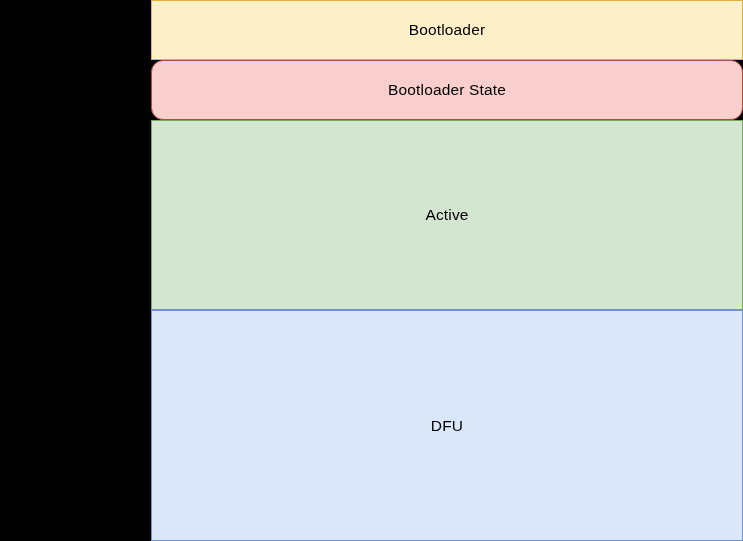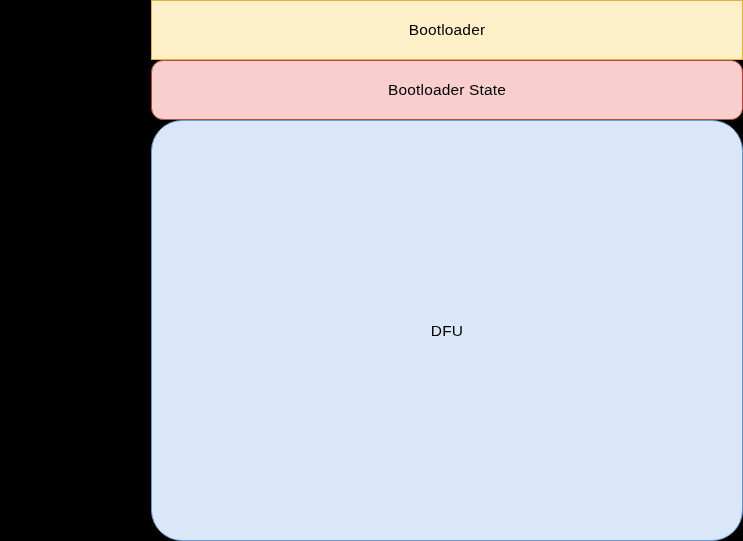--- a/index.html
+++ b/index.html
@@ -76,40 +76,42 @@
   }
   .region--active {
     height: 190px;
     background: #d3e7d0;
     border-color: #7ba860;
   }
   .region--dfu {
     flex: 1 1 auto;
     background: #d9e7f8;
     border-color: #6c96cc;
-    border-radius: 31px;
   }
 </style>
 </head>
 <body>
 
 <div id="canvas" style="background: rgb(0, 0, 0);">
 
   <div class="gutter" style="width: 151px; background: rgb(0, 0, 0);"></div>
 
   <div class="stack" style="left: 151px; width: 592px;">
 
     <div class="region region--bootloader" style="background: rgb(253, 239, 199); border-color: rgb(224, 176, 64); height: 60px; flex: 0 0 auto;">
       <span class="region-label">Bootloader</span>
     </div>
 
     <div class="region region--bootloader-state" style="background: rgb(248, 207, 205); border-color: rgb(176, 74, 66); height: 60px; flex: 0 0 auto; border-radius: 12px;">
       <span class="region-label">Bootloader State</span>
     </div>
 
+    <div class="region region--active" style="background: rgb(211, 231, 208); border-color: rgb(123, 168, 96); height: 190px; flex: 0 0 auto;">
+      <span class="region-label">Active</span>
+    </div>
 
     <div class="region region--dfu" style="background: rgb(217, 231, 248); border-color: rgb(108, 150, 204);">
       <span class="region-label">DFU</span>
     </div>
 
   </div>
 
 </div>
 
 </body></html>

